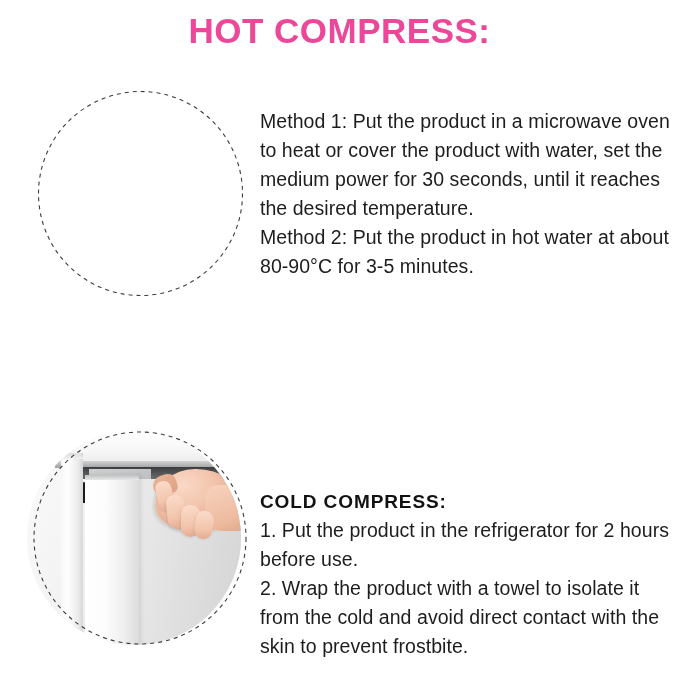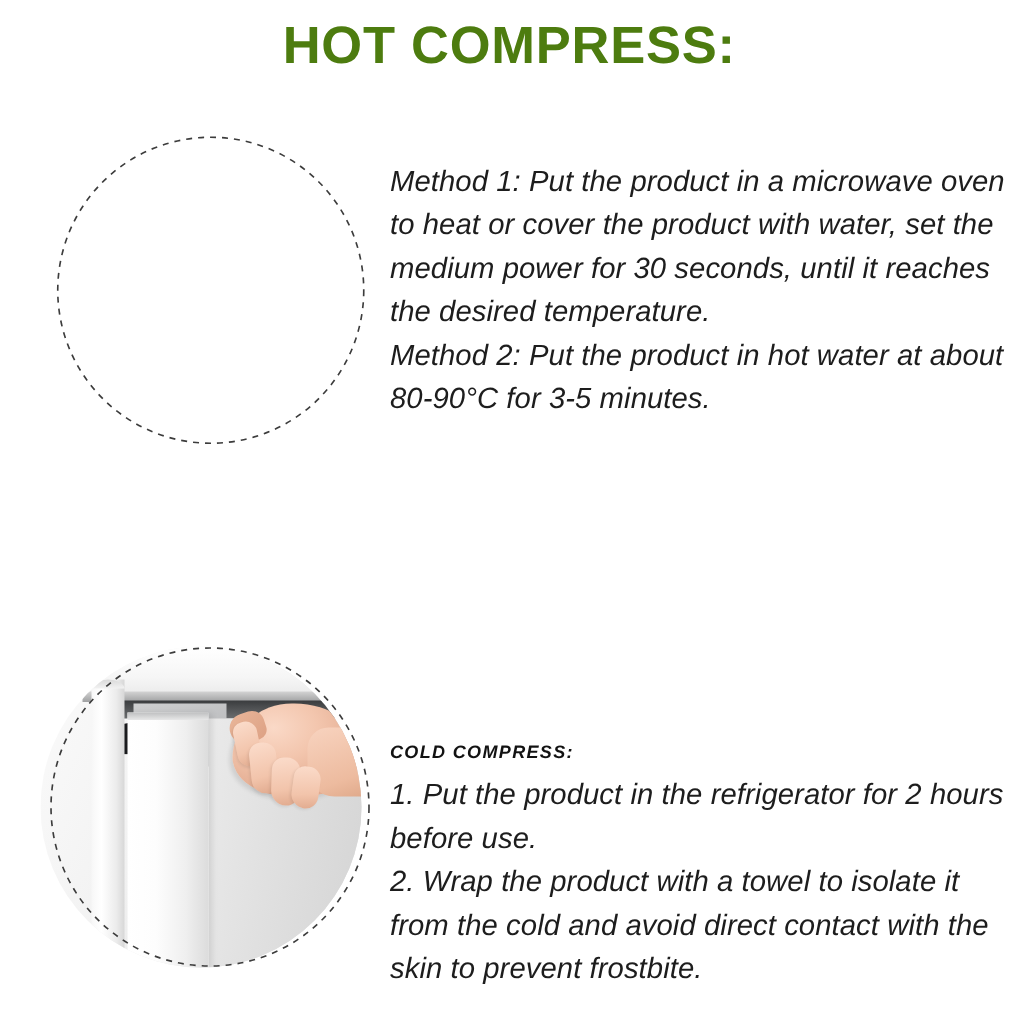--- a/index.html
+++ b/index.html
@@ -24,21 +24,21 @@
   
   .page-title {
     position: absolute;
     left: 0;
     top: 9px;
     width: 679px;
     text-align: center;
     font-size: 35px;
     font-weight: bold;
     letter-spacing: 0.5px;
-    color: #4d7c0f;
+    color: #ec4899;
     line-height: 44px;
     white-space: nowrap;
   }
 
   
   .photo-circle {
     position: absolute;
     border-radius: 50%;
     box-sizing: border-box;
   }
@@ -319,37 +319,36 @@
   }
 
   
   .body-text {
     position: absolute;
     font-size: 19.5px;
     line-height: 29px;
     color: #1d1d1d;
     letter-spacing: 0.05px;
     white-space: pre-line;
-    font-style: italic;
   }
   #text-hot {
     left: 260px;
     top: 107px;
     width: 412px;
   }
   #text-cold {
     left: 260px;
     top: 458px;
     width: 412px;
   }
   .subhead {
     display: block;
     font-weight: bold;
     letter-spacing: 0.9px;
-    font-size: 12px;
+    font-size: 19px;
     line-height: 29px;
     color: #121212;
   }
 </style>
 </head>
 <body>
 
 <div id="page">
 
   <div class="page-title">HOT COMPRESS:</div>

